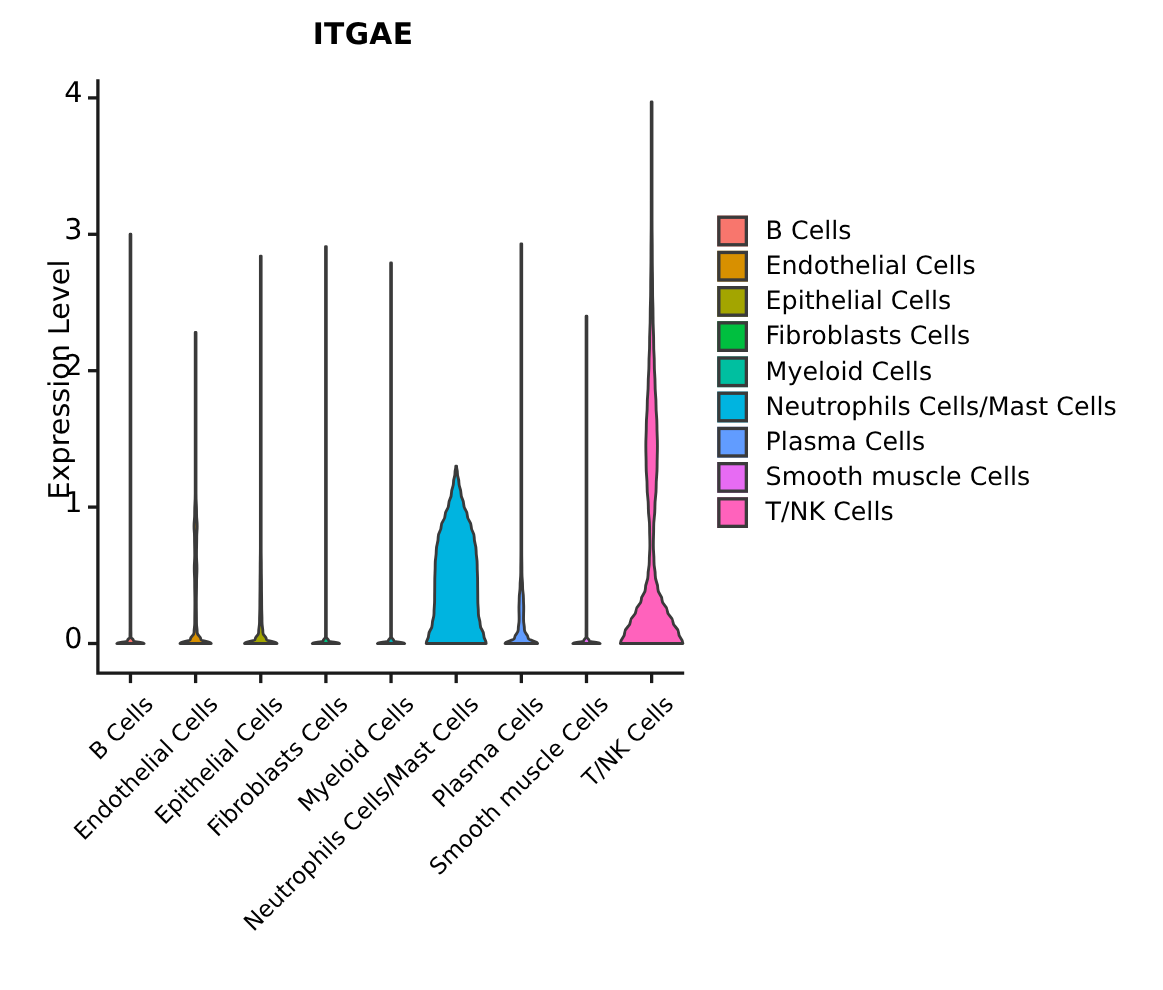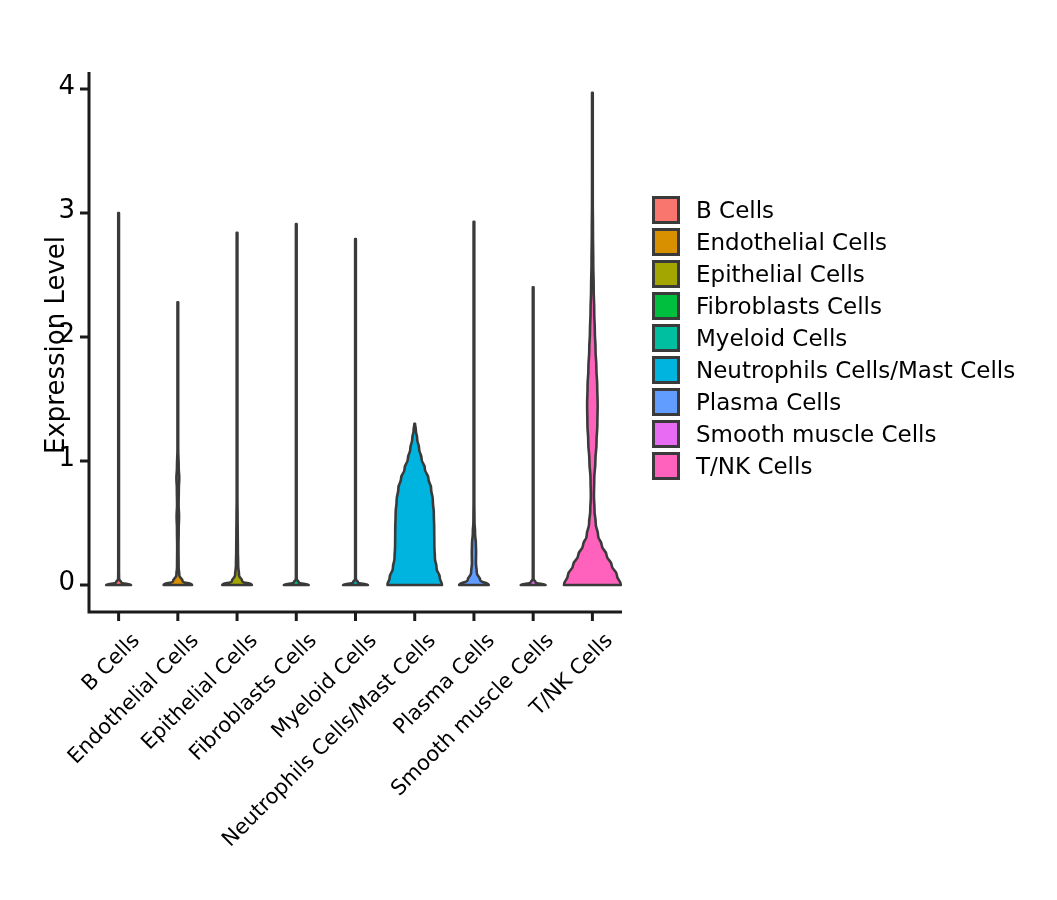--- a/index.html
+++ b/index.html
@@ -81,20 +81,21 @@
     font-size: 23px;
     white-space: nowrap;
     line-height: 1;
   }
 </style>
 </head>
 <body>
 
 <div id="figure">
 
+  <div class="fig-title">ITGAE</div>
 
   <div class="ylabel">Expression Level</div>
 
   <div id="ytick-labels">
       <div class="ytick-label" style="top: 568px; left: 41px; width: 34px;">0</div>
       <div class="ytick-label" style="top: 444px; left: 41px; width: 34px;">1</div>
       <div class="ytick-label" style="top: 320px; left: 41px; width: 34px;">2</div>
       <div class="ytick-label" style="top: 196px; left: 41px; width: 34px;">3</div>
       <div class="ytick-label" style="top: 72px; left: 41px; width: 34px;">4</div>
     </div>

